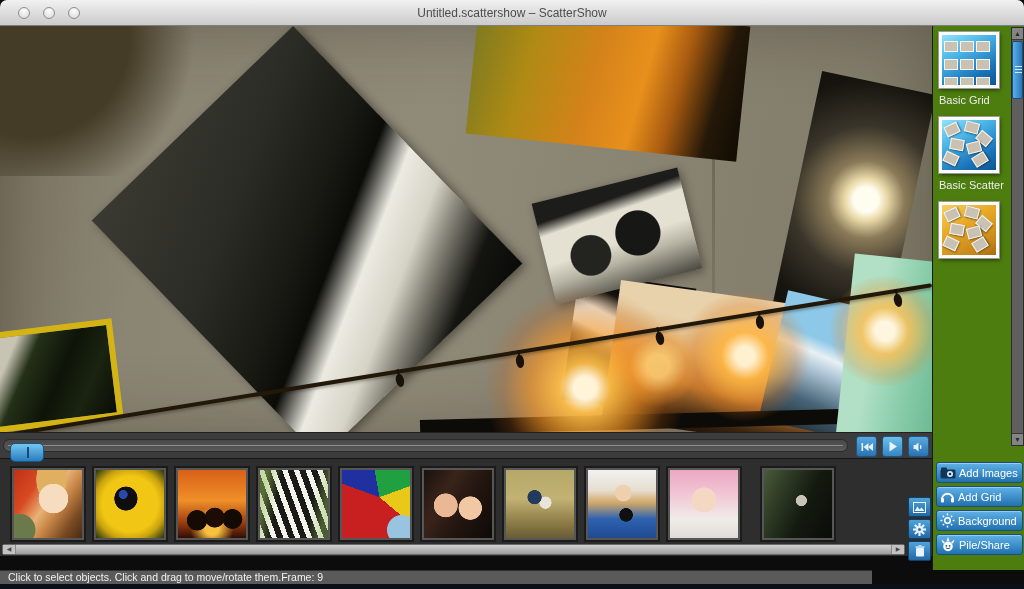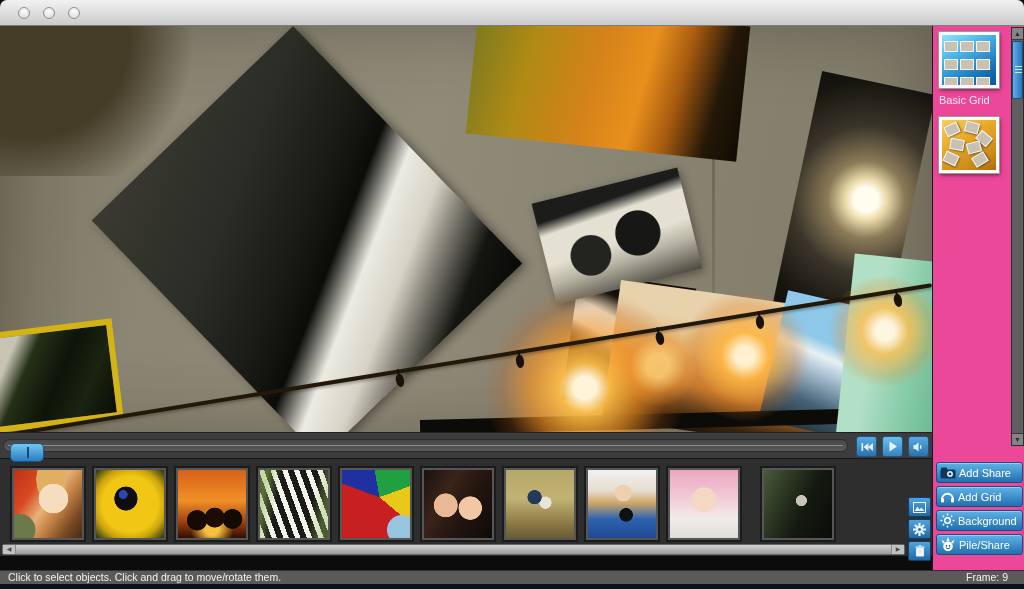--- a/index.html
+++ b/index.html
@@ -62,21 +62,21 @@
   box-shadow:0 2px 3px rgba(30,24,12,.35)}
 .bulb{position:absolute;width:8px;height:13px;background:#1a120a;border-radius:45% 45% 50% 50%;z-index:31}
 .bulb::before{content:"";position:absolute;left:3px;top:-5px;width:2px;height:6px;background:#1a120a}
 #b1{left:396px;top:348px;transform:rotate(-12deg)}
 #b2{left:516px;top:329px;transform:rotate(-8deg)}
 #b3{left:656px;top:306px;transform:rotate(-14deg)}
 #b4{left:756px;top:290px;transform:rotate(-6deg)}
 #b5{left:894px;top:268px;transform:rotate(-12deg)}
 
 
-#sidebar{position:absolute;left:932px;top:26px;width:92px;height:544px;background:#ec4899;border-left:1px solid #1a1a1a}
+#sidebar{position:absolute;left:932px;top:26px;width:92px;height:544px;background:#4d7c0f;border-left:1px solid #1a1a1a}
 #tmpl-list{position:absolute;left:0;top:0;width:78px;height:420px;overflow:hidden;padding:6px 0 0 6px}
 .tmpl-item{margin-bottom:11px}
 .tmpl-thumb{width:60px;height:56px;background:#fbfbfb;padding:3px;box-shadow:0 0 0 1px #9a9a9a,1px 2px 4px rgba(0,0,0,.55)}
 .tmpl-inner{position:relative;width:54px;height:50px;overflow:hidden}
 .tmpl-inner.blue{background:linear-gradient(150deg,#8ee4fa 0%,#49b4e8 35%,#1a72b8 75%,#0e5694 100%)}
 .tmpl-inner.gold{background:linear-gradient(150deg,#f6d060 0%,#e8a825 40%,#c8881a 80%,#a86c12 100%)}
 .mini{width:14px;height:11px;background:#c9c2b2;border:1px solid #f4f4f4}
 .layout-grid .mini{display:inline-block;margin:1px 0 0 2px}
 .layout-grid{padding-top:3px}
 .layout-scatter .mini{position:absolute;box-shadow:1px 1px 2px rgba(0,0,0,.45)}
@@ -130,23 +130,23 @@
 #harrow-left{left:0;border-right:1px solid #8a8a8a}
 #harrow-right{right:0;border-left:1px solid #8a8a8a}
 .side-tool{position:absolute;left:908px;width:23px;height:20px;border-radius:2px;cursor:pointer;
   background:linear-gradient(#50a4da,#2268a6);border:1px solid #123f66;
   display:flex;align-items:center;justify-content:center}
 #tool-image{top:497px}#tool-gear{top:519px}#tool-trash{top:541px}
 
 
 #audio-row{position:absolute;left:0;top:556px;width:932px;height:14px;background:#4c4c4c;
   border-top:1px solid #262626;color:#e6e6e6;font-size:10px;line-height:13px;padding-left:8px}
-#hint-row{position:absolute;left:0;top:570px;width:1024px;height:14px;background:#5a5a5a;
+#hint-row{position:absolute;left:0;top:570px;width:872px;height:14px;background:#5a5a5a;
   border-top:1px solid #303030;color:#f2f2f2;font-size:10.5px;line-height:13px;
-  display:flex;justify-content:space-between;padding:0 16px 0 8px}
+  display:flex;padding:0 16px 0 8px}
 #bottom-strip{position:absolute;left:0;top:584px;width:1024px;height:5px;background:#0a0f1a}
 
 
 .art-girl-red-hoodie{background:
  radial-gradient(circle at 58% 42%,#f6ddc0 0 26%,rgba(0,0,0,0) 27%),
  radial-gradient(ellipse at 55% 14%,#e0b060 0 28%,rgba(0,0,0,0) 29%),
  radial-gradient(circle at 8% 88%,#6a7a4a 0 18%,rgba(0,0,0,0) 19%),
  linear-gradient(125deg,#c03018 0%,#d84a22 28%,#e8b276 48%,#c88648 62%,#7a4a22 82%,#4a2a12 100%)}
 .art-sunflower-butterfly{background:
  radial-gradient(circle at 40% 36%,#2a48aa 0 7%,rgba(0,0,0,0) 8%),
@@ -185,20 +185,21 @@
 </style>
 </head>
 <body>
 
 <div id="app">
 
   <div id="titlebar">
     <div class="tl" id="tl1"></div>
     <div class="tl" id="tl2"></div>
     <div class="tl" id="tl3"></div>
+    <div id="title">Untitled.scattershow – ScatterShow</div>
   </div>
 
   <div id="canvas">
     <div class="ph" id="corner-dark"></div>
     <div class="ph" id="wall-line"></div>
     <div class="ph" id="ph-bw-large"></div>
     <div class="ph" id="ph-orange"></div>
     <div class="ph" id="ph-glare"></div>
     <div class="ph" id="ph-couple"></div>
     <div class="ph" id="ph-bw-small"></div>
@@ -222,20 +223,34 @@
   <div id="sidebar">
     <div id="tmpl-list">
         <div class="tmpl-item">
           <div class="tmpl-thumb">
             <div class="tmpl-inner blue layout-grid"><span class="mini"></span><span class="mini"></span><span class="mini"></span><span class="mini"></span><span class="mini"></span><span class="mini"></span><span class="mini"></span><span class="mini"></span><span class="mini"></span></div>
           </div>
           <div class="tmpl-label">Basic Grid</div>
         </div>
         <div class="tmpl-item">
           <div class="tmpl-thumb">
+            <div class="tmpl-inner blue layout-scatter">
+              <span class="mini"></span>
+              <span class="mini"></span>
+              <span class="mini"></span>
+              <span class="mini"></span>
+              <span class="mini"></span>
+              <span class="mini"></span>
+              <span class="mini"></span>
+            </div>
+          </div>
+          <div class="tmpl-label">Basic Scatter</div>
+        </div>
+        <div class="tmpl-item">
+          <div class="tmpl-thumb">
             <div class="tmpl-inner gold layout-scatter">
               <span class="mini"></span>
               <span class="mini"></span>
               <span class="mini"></span>
               <span class="mini"></span>
               <span class="mini"></span>
               <span class="mini"></span>
               <span class="mini"></span>
             </div>
           </div>
@@ -248,21 +263,21 @@
       <div class="varrow" id="varrow-down">▼</div>
     </div>
 
     <div class="action-btn" id="btn-add-images">
       <svg width="16" height="12" viewBox="0 0 16 12">
         <rect x="0.5" y="2.5" width="15" height="9" rx="1.5" fill="#10365a"></rect>
         <rect x="1" y="0.5" width="6" height="3.2" rx="1" fill="#10365a"></rect>
         <circle cx="10" cy="7" r="3" fill="#d6ecfa"></circle>
           <circle cx="10" cy="7" r="1.3" fill="#10365a"></circle>
       </svg>
-      <span>Add Share</span>
+      <span>Add Images</span>
     </div>
     <div class="action-btn" id="btn-add-audio">
       <svg width="15" height="13" viewBox="0 0 16 14">
         <path d="M2 10 a6 6 0 0 1 12 0" stroke="#ffffff" stroke-width="2" fill="none"></path>
         <rect x="1" y="8.5" width="3.2" height="5" rx="1.2" fill="#ffffff"></rect>
         <rect x="11.8" y="8.5" width="3.2" height="5" rx="1.2" fill="#ffffff"></rect>
       </svg>
       <span>Add Grid</span>
     </div>
     <div class="action-btn" id="btn-background">

